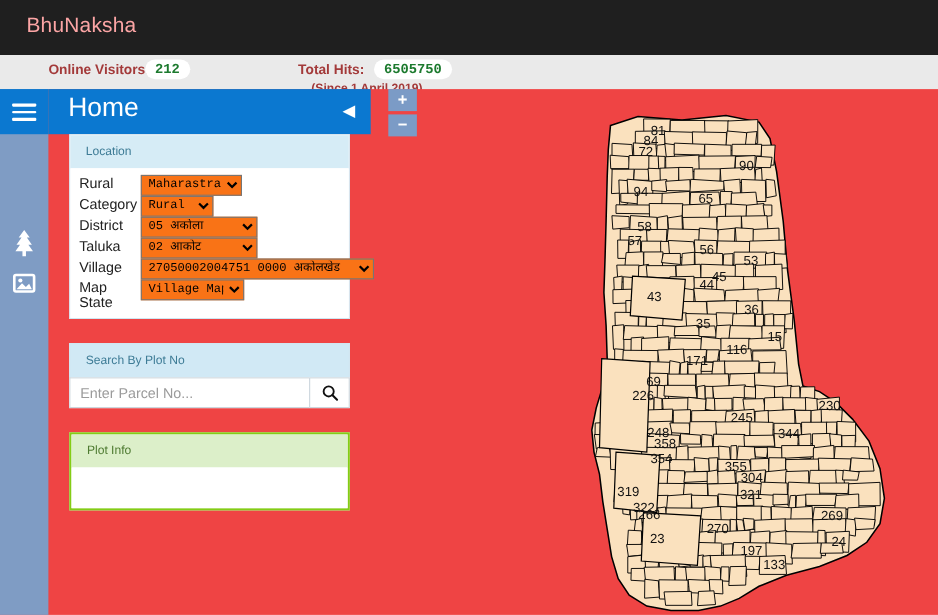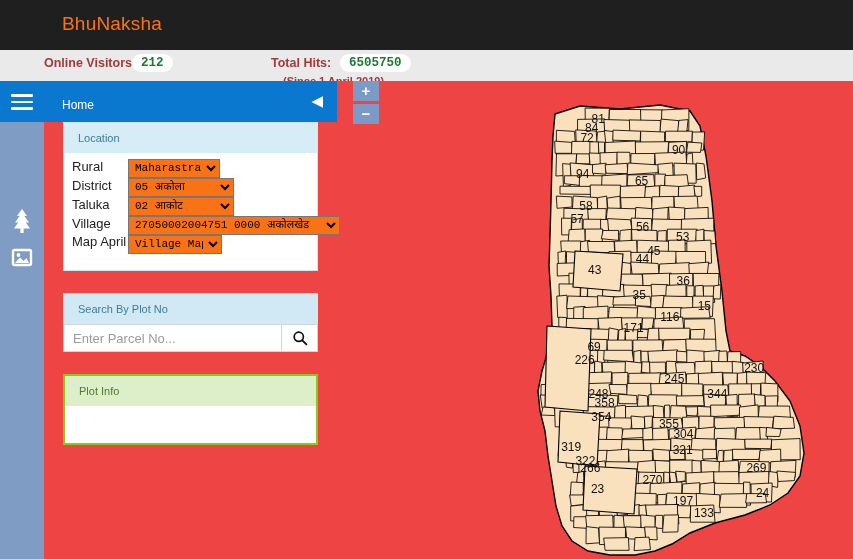--- a/index.html
+++ b/index.html
@@ -11,21 +11,21 @@
   }
   #app { position: relative; width: 853px; height: 559px; overflow: hidden; background:#fff; }
 
   
   .brandbar {
     position: absolute; left:0; top:0; width:853px; height:50px;
     background:#1f1f1f;
   }
   .brandbar .brand {
     position:absolute; left:24px; top:13px;
-    font-size:19px; color:#f97316; letter-spacing:.2px;margin-left:38px;
+    font-size:19px; color:#fca5a5; letter-spacing:.2px;
   }
 
   
   .statsbar {
     position:absolute; left:0; top:50px; width:853px; height:31px;
     background:#eaeaea;
   }
   .stat-label {
     position:absolute; top:56px;
     font-size:12.5px; font-weight:bold; color:#a33a3a;
@@ -82,21 +82,21 @@
   }
   #rail-tree { top:120px; }
   #rail-image { top:158px; }
 
   
   .home-bar {
     position:absolute; left:44px; top:81px; width:293px; height:41px;
     background:#0b78d0; color:#ffffff;
   }
   .home-bar .title {
-    position:absolute; left:18px; top:17px; font-size:12px;
+    position:absolute; left:18px; top:3px; font-size:24px;
   }
   .home-bar .collapse {
     position:absolute; right:14px; top:10px;
     font-size:15px; cursor:pointer; line-height:20px;
   }
 
   .panel-col { position:absolute; left:44px; top:122px; width:293px; }
 
   .card { margin:0 19px 22px 19px; background:#ffffff; }
   .card.loc   { border:1px solid #cfe6f2; }
@@ -599,20 +599,26 @@
       <div class="card-head">Location</div>
       <div class="card-body">
 
         <div class="frow">
           <div class="flabel">Rural</div>
           <div class="fctl">
             <select class="sel" id="sel-state"><option>Maharastra</option></select>
           </div>
         </div>
 
+        <div class="frow">
+          <div class="flabel">Category</div>
+          <div class="fctl">
+            <select class="sel" id="sel-category"><option>Rural</option></select>
+          </div>
+        </div>
 
         <div class="frow">
           <div class="flabel">District</div>
           <div class="fctl">
             <select class="sel" id="sel-district"><option>05 अकोला</option></select>
           </div>
         </div>
 
         <div class="frow">
           <div class="flabel">Taluka</div>
@@ -622,21 +628,21 @@
         </div>
 
         <div class="frow village-row">
           <div class="flabel">Village</div>
           <div class="fctl">
             <select class="sel" id="sel-village"><option>27050002004751 0000 अकोलखेड</option></select>
           </div>
         </div>
 
         <div class="frow tall">
-          <div class="flabel two">Map April</div>
+          <div class="flabel two">Map State</div>
           <div class="fctl">
             <select class="sel" id="sel-maptype"><option>Village Map</option></select>
           </div>
         </div>
 
       </div>
     </div>
 
     <div class="card srch" style="border:none;">
       <div class="card-head" style="border:1px solid #cfe6f2;border-bottom:none;">Search By Plot No</div>

